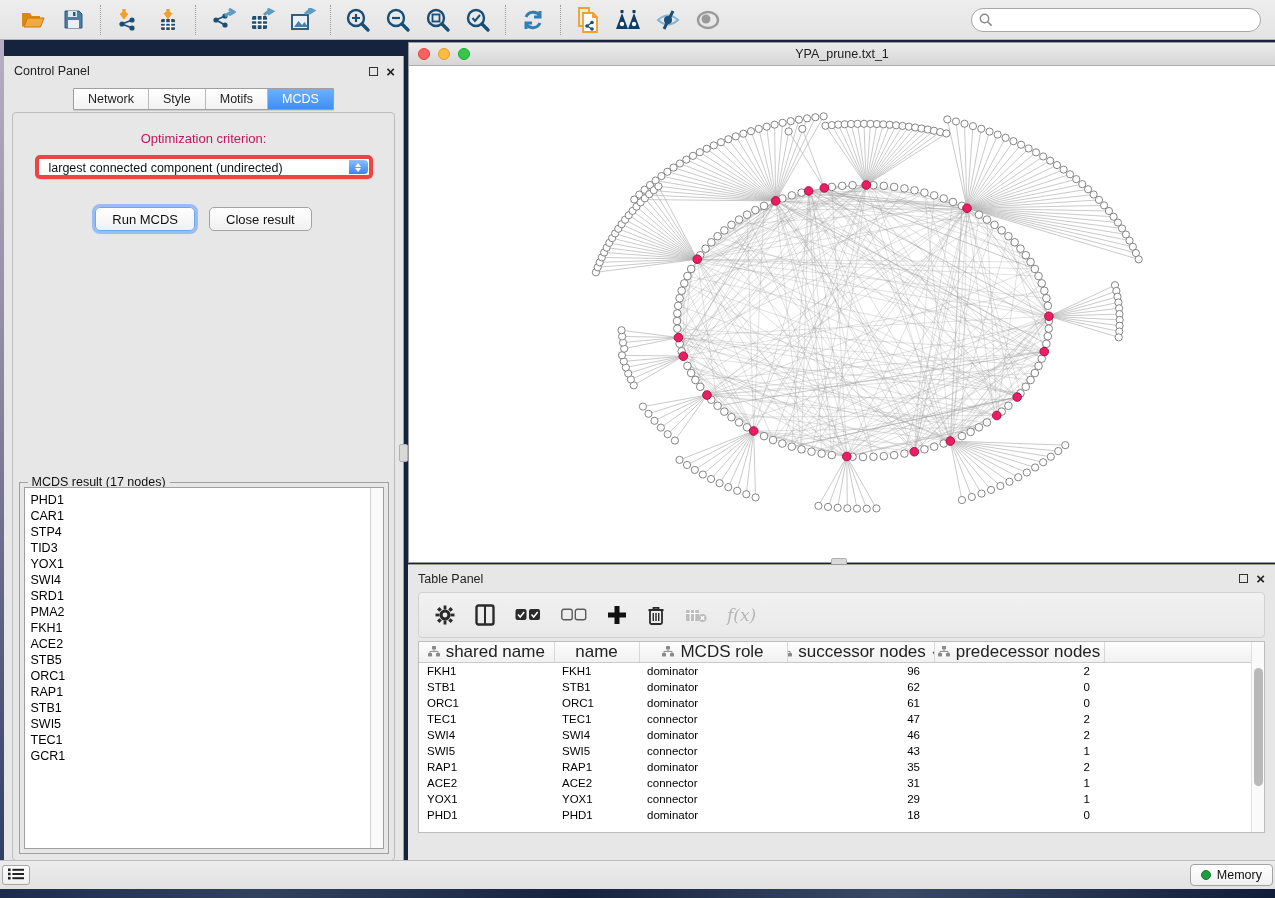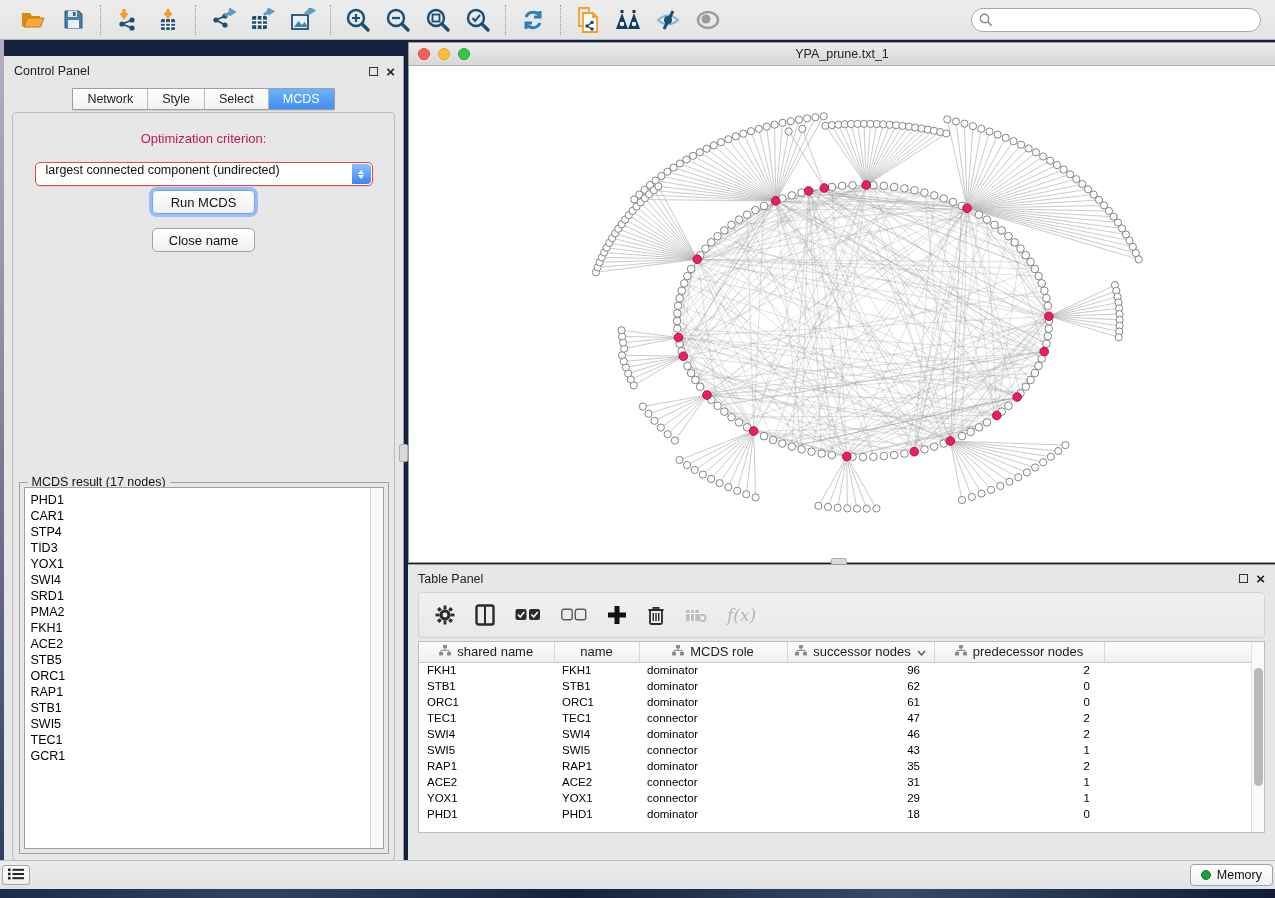--- a/index.html
+++ b/index.html
@@ -28,27 +28,27 @@
   .win-btns { margin-left:auto; display:flex; align-items:center; gap:8px; }
   .float-icon { width:9px; height:9px; border:1.5px solid #333; display:inline-block; }
   .close-icon { font-size:15px; font-weight:bold; color:#222; line-height:9px; }
   .seg-tabs { display:flex; justify-content:center; margin-top:6px; }
   .seg { display:flex; border:1px solid #9f9f9f; border-radius:1px; overflow:hidden; background:#bef264; box-shadow:0 1px 1px rgba(0,0,0,.12); }
   .seg .seg-item { padding:3px 14px; font-size:12.5px; color:#222; background:linear-gradient(#ffffff,#f2f2f2); border-right:1px solid #b9b9b9; cursor:default; }
   .seg .seg-item:last-child { border-right:none; }
   .seg .seg-item.active { background:linear-gradient(#6fb1fb,#3f8ef7); color:#fff; border-right-color:#3f8ef7; }
   .cp-body { position:absolute; left:8px; right:8px; top:56px; bottom:15px; border:1px solid #bdbdbd; border-radius:4px; background:#e7e7e7; display:flex; flex-direction:column; align-items:center; }
   .opt-label { margin-top:18px; font-size:13px; color:#be185d; }
-  .select-box { margin-top:16px; width:338px; height:24px; background:#fff; border:1px solid #ef4444; border-radius:5px; display:flex; align-items:flex-start; position:relative; box-shadow:0 1px 1px rgba(0,0,0,.08); }
+  .select-box { margin-top:9px; width:338px; height:24px; background:#fff; border:4px solid #ef4444; border-radius:5px; display:flex; align-items:flex-end; position:relative; box-shadow:0 1px 1px rgba(0,0,0,.08); }
   .select-box .sel-text { font-size:12.5px; padding-left:10px; color:#111; }
   .select-box .stepper { position:absolute; right:1px; top:1px; bottom:1px; width:19px; border-radius:0 4px 4px 0; background:linear-gradient(#8cc0fc,#3b82f7); display:flex; flex-direction:column; align-items:center; justify-content:center; gap:1px; }
   .chev { width:0; height:0; border-left:3.5px solid transparent; border-right:3.5px solid transparent; }
   .chev.up { border-bottom:4px solid #fff; }
   .chev.down { border-top:4px solid #fff; }
-  .cp-buttons { margin-top:4px; display:flex; gap:14px;flex-direction:column; }
+  .cp-buttons { margin-top:28px; display:flex; gap:14px; }
   .mac-btn { height:24px; padding:0 16px; font-size:13px; background:linear-gradient(#ffffff,#f0f0f0); border:1px solid #a3a3a3; border-radius:5px; cursor:default; color:#111; }
   .mac-btn.focus-ring { box-shadow:0 0 0 3px rgba(110,165,250,.65); border-color:#6fa5f5; }
   .result-group { margin-top:auto; width:370px; height:372px; border:1px solid #9f9f9f; position:relative; margin-bottom:6px; }
   .result-title { position:absolute; top:-8px; left:8px; background:#e7e7e7; padding:0 4px; font-size:12.5px; color:#111; }
   .result-list { position:absolute; inset:4px 4px 4px 4px; background:#fff; border:1px solid #9f9f9f; overflow:hidden; display:flex; }
   .rl-items { flex:1; padding:4px 0 0 6px; }
   .rl-items div { font-size:12.5px; line-height:16px; color:#000; }
   .rl-scroll { width:13px; border-left:1px solid #d0d0d0; background:#fafafa; }
 
   
@@ -68,21 +68,21 @@
 
   
   .table-panel { position:absolute; left:408px; top:564px; width:867px; height:296px; background:#e7e7e7; border-top:1px solid #9a9a9a; }
   .tp-header { height:24px; display:flex; align-items:center; padding:3px 10px 0 10px; }
   .tp-title { font-size:12.5px; color:#222; }
   .tp-toolbar { margin:3px 10px 0 10px; height:46px; background:linear-gradient(#f1f1f1,#e9e9e9); border:1px solid #d2d2d2; border-radius:4px; display:flex; align-items:center; gap:20px; padding:0 16px; }
   .tp-tool { display:flex; align-items:center; justify-content:center; cursor:default; }
   .fx-label { font-family:"DejaVu Serif", serif; font-style:italic; font-size:17px; color:#b5b5b5; }
   .tbl-wrap { margin:3px 10px 0 10px; height:192px; background:#fff; border:1px solid #bdbdbd; position:relative; overflow:hidden; }
   table.node-table { border-collapse:collapse; width:830px; table-layout:fixed; }
-  .node-table th { height:20px; font-weight:normal; font-size:13px; color:#222; border-right:1px solid #d8d8d8; border-bottom:1px solid #c9c9c9; background:linear-gradient(#fcfcfc,#f1f1f1); white-space:nowrap; overflow:hidden; }
+  .node-table th { height:20px; font-weight:normal; font-size:17px; color:#222; border-right:1px solid #d8d8d8; border-bottom:1px solid #c9c9c9; background:linear-gradient(#fcfcfc,#f1f1f1); white-space:nowrap; overflow:hidden; }
   .th-inner { display:flex; align-items:center; justify-content:center; gap:6px; padding:0 6px; }
   .node-table td { height:16px; font-size:11.5px; color:#000; padding:0 14px 0 8px; white-space:nowrap; overflow:hidden; }
   .node-table td.num { text-align:right; }
   .tbl-scroll { position:absolute; right:0; top:0; bottom:0; width:13px; background:#fafafa; border-left:1px solid #e0e0e0; }
   .tbl-thumb { position:absolute; right:1.5px; top:26px; width:9px; height:118px; background:#b9b9b9; border-radius:5px; }
   .tp-tabs { display:flex; justify-content:center; margin-top:4px; }
 
   
   .status-bar { position:absolute; left:0; top:860px; width:1275px; height:29px; background:linear-gradient(#ececec,#e2e2e2); border-top:1px solid #bdbdbd; display:flex; align-items:center; padding:0 2px; }
   .list-btn { width:28px; height:20px; background:linear-gradient(#ffffff,#efefef); border:1px solid #a8a8a8; border-radius:3px; display:flex; align-items:center; justify-content:center; }
@@ -289,36 +289,36 @@
     <span class="cp-title">Control Panel</span>
     <span class="win-btns">
       <span class="float-icon"></span>
       <span class="close-icon">×</span>
     </span>
   </div>
   <div class="seg-tabs">
       <div class="seg" id="cp-tabs">
         <div class="seg-item">Network</div>
         <div class="seg-item">Style</div>
-        <div class="seg-item">Select</div>
+        <div class="seg-item">Motifs</div>
         <div class="seg-item active">MCDS</div>
       </div>
     </div>
   <div class="cp-body">
     <div class="opt-label">Optimization criterion:</div>
     <div class="select-box">
       <span class="sel-text">largest connected component (undirected)</span>
       <span class="stepper">
           <span class="chev up"></span>
           <span class="chev down"></span>
         </span>
     </div>
     <div class="cp-buttons">
       <button class="mac-btn focus-ring">Run MCDS</button>
-      <button class="mac-btn">Close name</button>
+      <button class="mac-btn">Close result</button>
     </div>
     <div class="result-group">
       <span class="result-title">MCDS result (17 nodes)</span>
       <div class="result-list">
         <div class="rl-items" id="mcds-list">
             <div>PHD1</div>
             <div>CAR1</div>
             <div>STP4</div>
             <div>TID3</div>
             <div>YOX1</div>

